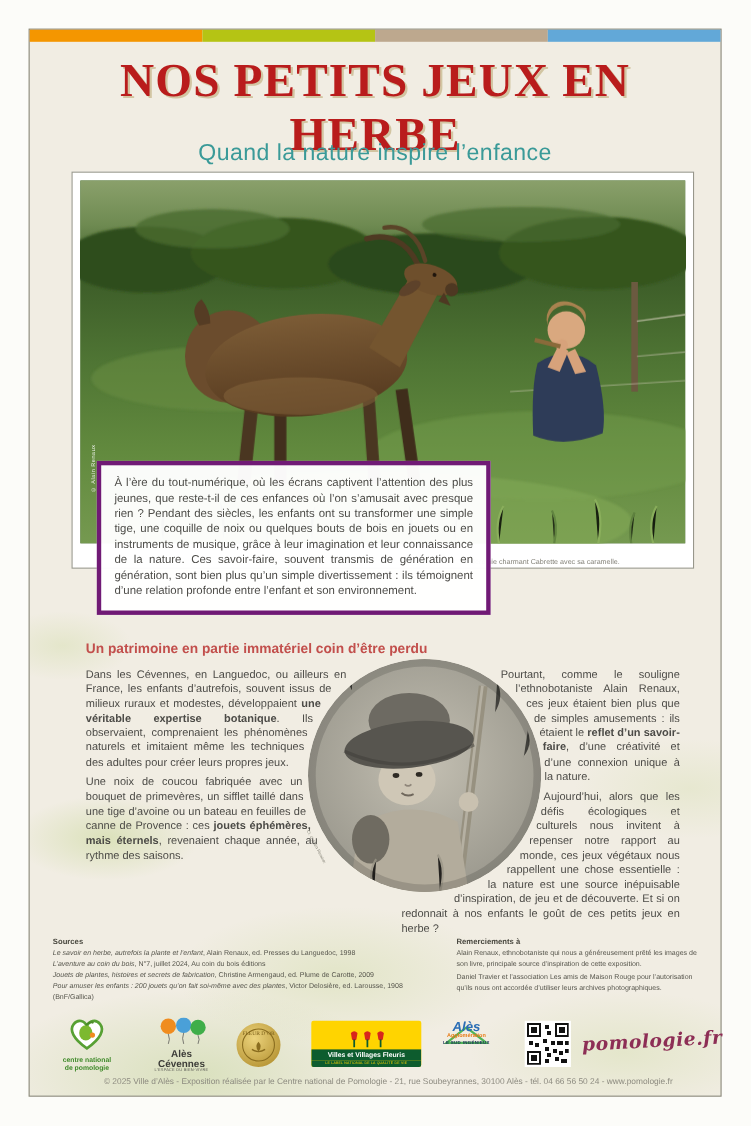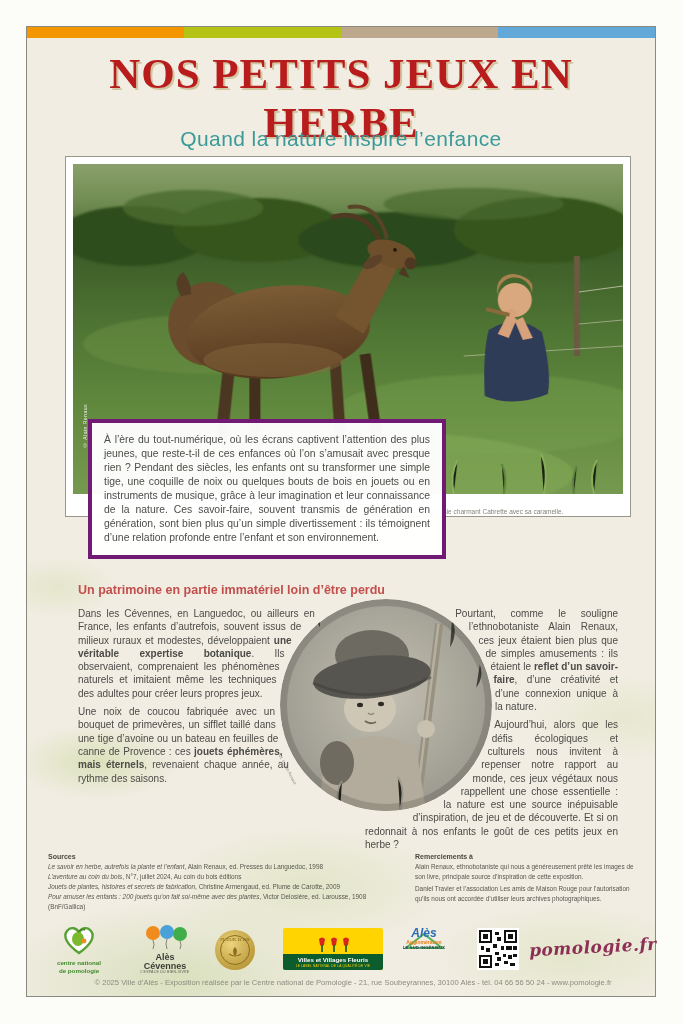--- a/index.html
+++ b/index.html
@@ -179,21 +179,21 @@
             <path d="M500 330 q-3 -16 3 -28"></path>
         </g>
       </svg>
       <div class="photo-credit">© Alain Renaux</div>
     </div>
     <div class="caption">Jérémie charmant Cabrette avec sa caramelle.</div>
   </div>
 
   <div class="textbox">À l’ère du tout-numérique, où les écrans captivent l’attention des plus jeunes, que reste-t-il de ces enfances où l’on s’amusait avec presque rien ? Pendant des siècles, les enfants ont su transformer une simple tige, une coquille de noix ou quelques bouts de bois en jouets ou en instruments de musique, grâce à leur imagination et leur connaissance de la nature. Ces savoir-faire, souvent transmis de génération en génération, sont bien plus qu’un simple divertissement : ils témoignent d’une relation profonde entre l’enfant et son environnement.</div>
 
-  <div class="sec-heading">Un patrimoine en partie immatériel loin d’être perdu</div>
+  <div class="sec-heading">Un patrimoine en partie immatériel coin d’être perdu</div>
 
   <div class="circle-photo">
     <svg viewBox="0 0 212 212">
       <defs>
         <radialGradient id="cg" cx=".5" cy=".45" r=".75">
           <stop offset="0" stop-color="#c3bfb2"></stop>
             <stop offset="1" stop-color="#8e8c82"></stop>
         </radialGradient>
         <clipPath id="cc">
             <circle cx="106" cy="106" r="106"></circle>

